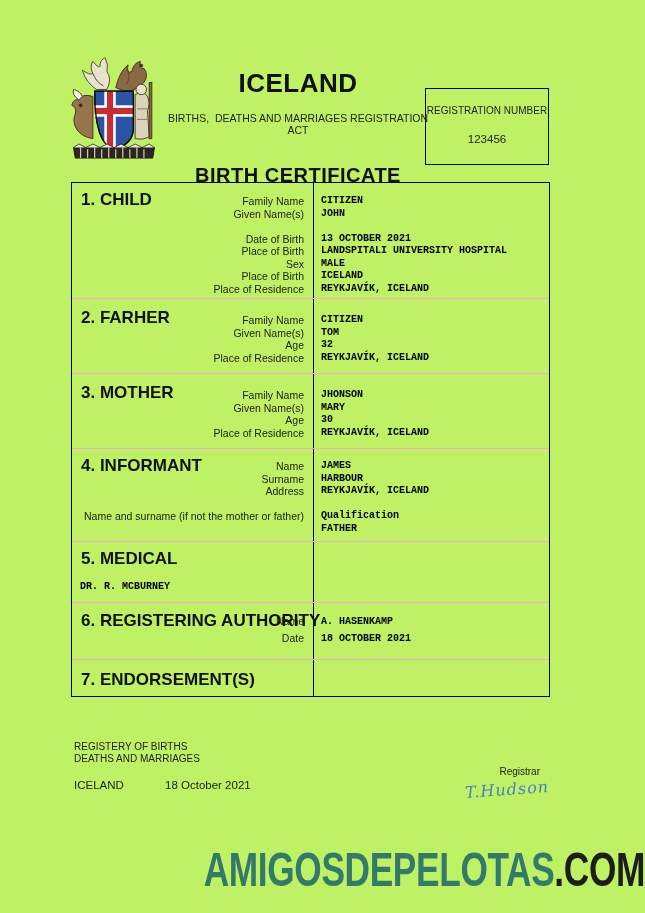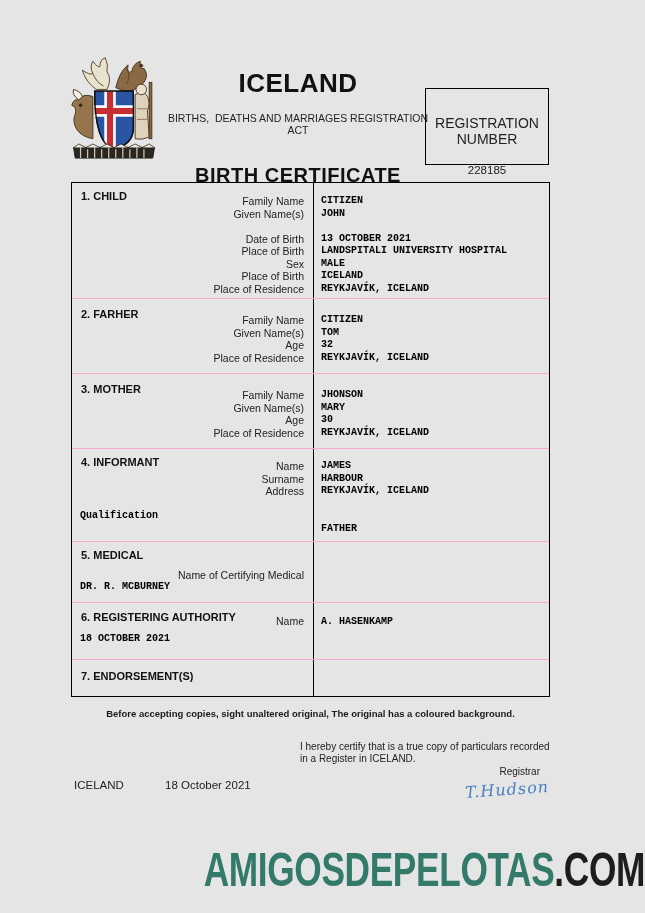--- a/index.html
+++ b/index.html
@@ -1,39 +1,39 @@
 <!DOCTYPE html>
 <html><head>
 <meta charset="utf-8">
 <style>
   * { margin:0; padding:0; box-sizing:border-box; }
   html,body { background:#ffffff; }
   .page {
-    position:relative; width:645px; height:913px; background:#e5e5e5;
+    position:relative; width:645px; height:913px; background:#bef264;
     font-family:"Liberation Sans", sans-serif; color:#1c1c1c; overflow:hidden;
   }
 
   
   .coat { position:absolute; left:70px; top:56px; width:88px; height:110px; }
   .head-block { position:absolute; left:160px; top:68px; width:276px; text-align:center; }
   .country-title { font-size:26px; font-weight:bold; color:#111; letter-spacing:0.5px; }
   .act-line { font-size:10.5px; margin-top:13px; white-space:pre-wrap; color:#222; }
   .cert-title { font-size:20px; font-weight:bold; margin-top:28px; letter-spacing:0.5px; color:#111; }
 
   .reg-box { position:absolute; left:425px; top:88px; width:124px; height:77px;
     border:1.5px solid #000; text-align:center; }
-  .reg-label { font-size:14px; margin-top:26px; color:#222; }
+  .reg-label { font-size:10px; margin-top:16px; color:#222; }
   .reg-number { font-size:11.5px; margin-top:17px; color:#222; }
 
   
   .table { position:absolute; left:71px; top:182px; width:479px; border:1.5px solid #000; }
   .sec { position:relative; }
   .sec + .sec { border-top:1px solid #f9a8d4; }
   .sec::before { content:""; position:absolute; left:241px; top:0; bottom:0; width:1px; background:#000; }
-  .sec-heading { position:absolute; left:9px; top:7px; font-size:11px; font-weight:bold; color:#111; white-space:nowrap; }
+  .sec-heading { position:absolute; left:9px; top:7px; font-size:17px; font-weight:bold; color:#111; white-space:nowrap; }
   .rows { }
   .row { display:flex; min-height:12.5px; }
   .lbl { width:241px; padding-right:9px; text-align:right; font-size:10.5px;
          line-height:12.5px; color:#222; }
   .val { padding-left:8px; font-family:"Liberation Mono","DejaVu Sans Mono",monospace;
          font-weight:bold; font-size:10px; line-height:12.5px; color:#000; white-space:nowrap; }
   .rows-wide .row { min-height:17px; }
   .rows-wide .lbl, .rows-wide .val { line-height:17px; }
 
   
@@ -105,21 +105,21 @@
   </span>
 
   <div class="head-block">
     <div class="country-title">ICELAND</div>
     <div class="act-line">BIRTHS,  DEATHS AND MARRIAGES REGISTRATION ACT</div>
     <div class="cert-title">BIRTH CERTIFICATE</div>
   </div>
 
   <div class="reg-box">
     <div class="reg-label">REGISTRATION NUMBER</div>
-    <div class="reg-number">228185</div>
+    <div class="reg-number">123456</div>
   </div>
 
   <div class="table">
 
     <div class="sec" style="min-height:115px;">
       <div class="sec-heading">1. CHILD</div>
       <div class="rows" style="padding-top:12px;">
         <div class="row">
             <div class="lbl">Family Name</div>
             <div class="val">CITIZEN</div>
@@ -212,69 +212,72 @@
           </div>
         <div class="row">
             <div class="lbl">Address</div>
             <div class="val">REYKJAVÍK, ICELAND</div>
           </div>
         <div class="row">
             <div class="lbl"></div>
             <div class="val"></div>
           </div>
         <div class="row">
+            <div class="lbl">Name and surname (if not the mother or father)</div>
             <div class="val">Qualification</div>
           </div>
         <div class="row">
             <div class="lbl"></div>
             <div class="val">FATHER</div>
           </div>
       </div>
     </div>
 
     <div class="sec" style="min-height:61px;">
       <div class="sec-heading">5. MEDICAL</div>
       <div class="rows" style="padding-top:14px;">
         <div class="row">
             <div class="lbl"></div>
             <div class="val"></div>
           </div>
         <div class="row">
-            <div class="lbl">Name of Certifying Medical</div>
             <div class="val"></div>
           </div>
         <div class="row">
             <div class="val">DR. R. MCBURNEY</div>
           </div>
       </div>
     </div>
 
     <div class="sec" style="min-height:57px;">
       <div class="sec-heading" style="top:8px;">6. REGISTERING AUTHORITY</div>
       <div class="rows rows-wide" style="padding-top:10px;">
         <div class="row">
             <div class="lbl">Name</div>
             <div class="val">A. HASENKAMP</div>
           </div>
         <div class="row">
+            <div class="lbl">Date</div>
             <div class="val">18 OCTOBER 2021</div>
           </div>
       </div>
     </div>
 
     <div class="sec" style="min-height:37px;">
       <div class="sec-heading" style="top:10px;">7. ENDORSEMENT(S)</div>
     </div>
 
   </div>
 
-  <div class="notice">Before accepting copies, sight unaltered original, The original has a coloured background.</div>
-
-
-  <div class="certify">I hereby certify that is a true copy of particulars recorded in a Register in ICELAND.</div>
+
+  <div class="registry">
+    <div>REGISTERY OF BIRTHS</div>
+    <div>DEATHS AND MARRIAGES</div>
+  </div>
+
   <div class="registrar">Registrar</div>
 
   <div class="foot-country">ICELAND</div>
   <div class="foot-date">18 October 2021</div>
 
   <div class="signature">T.Hudson</div>
 
   <div class="watermark">
     <span class="wm-name">AMIGOSDEPELOTAS</span><span class="wm-tld">.COM</span>
   </div>

